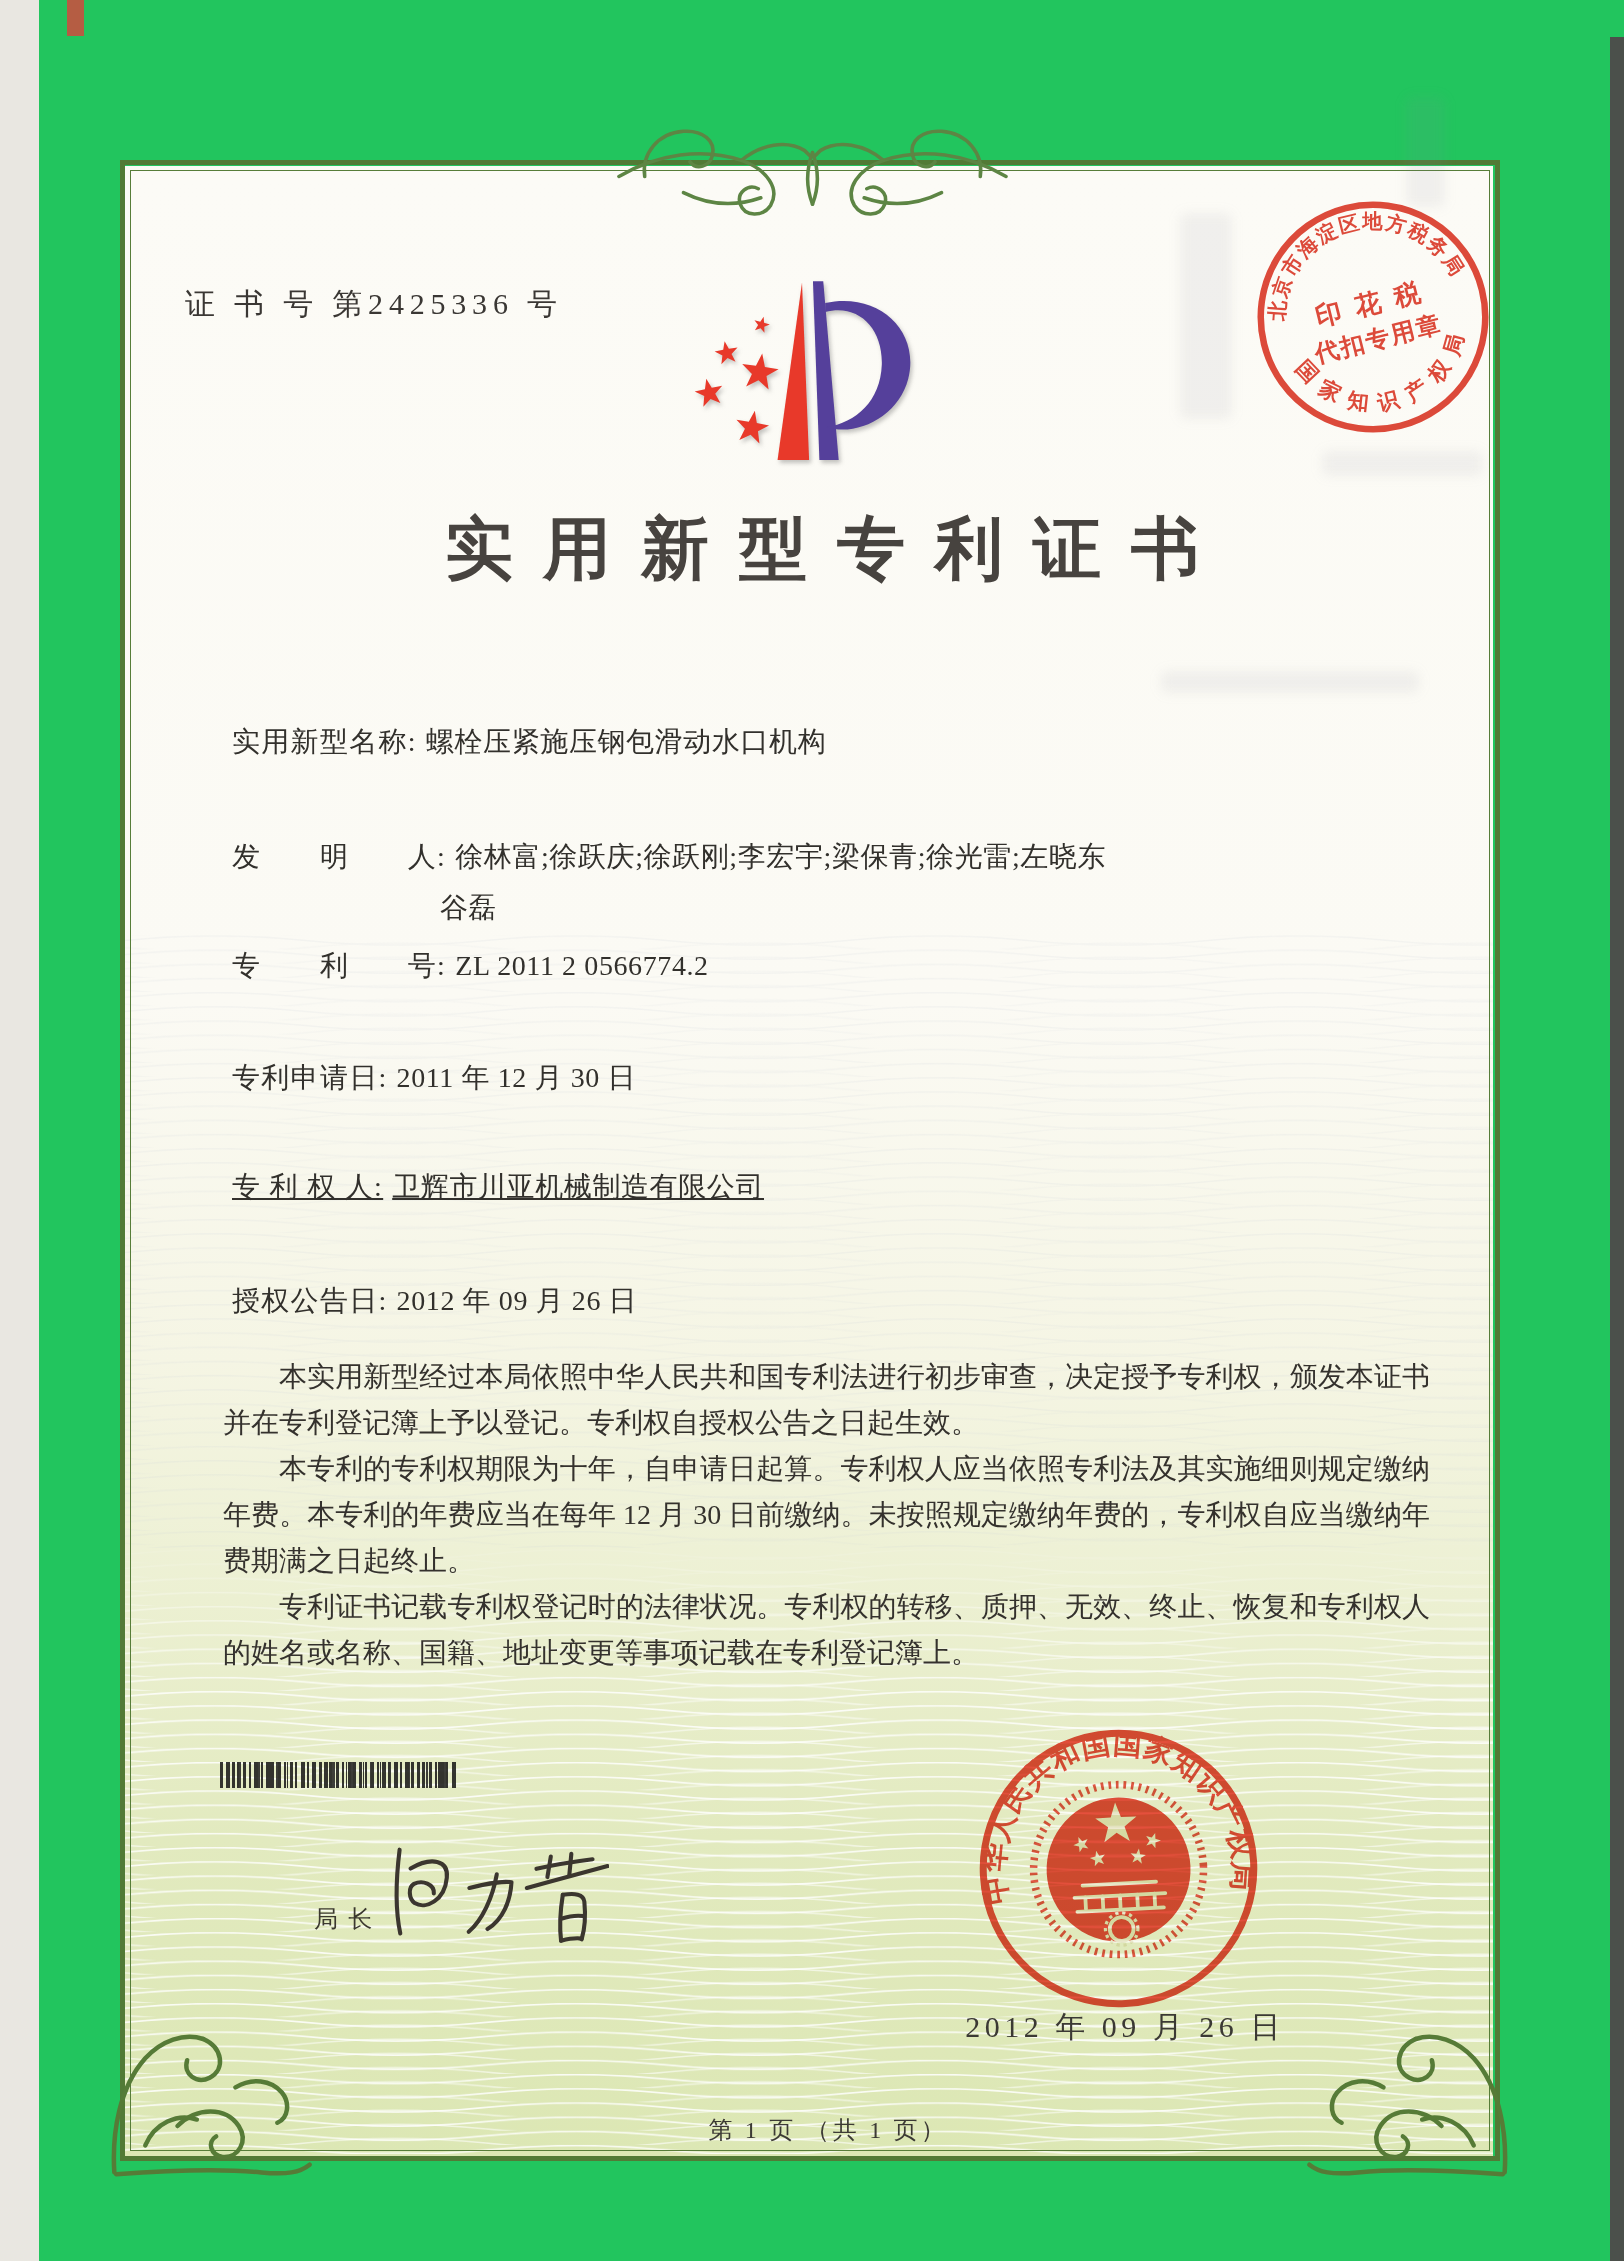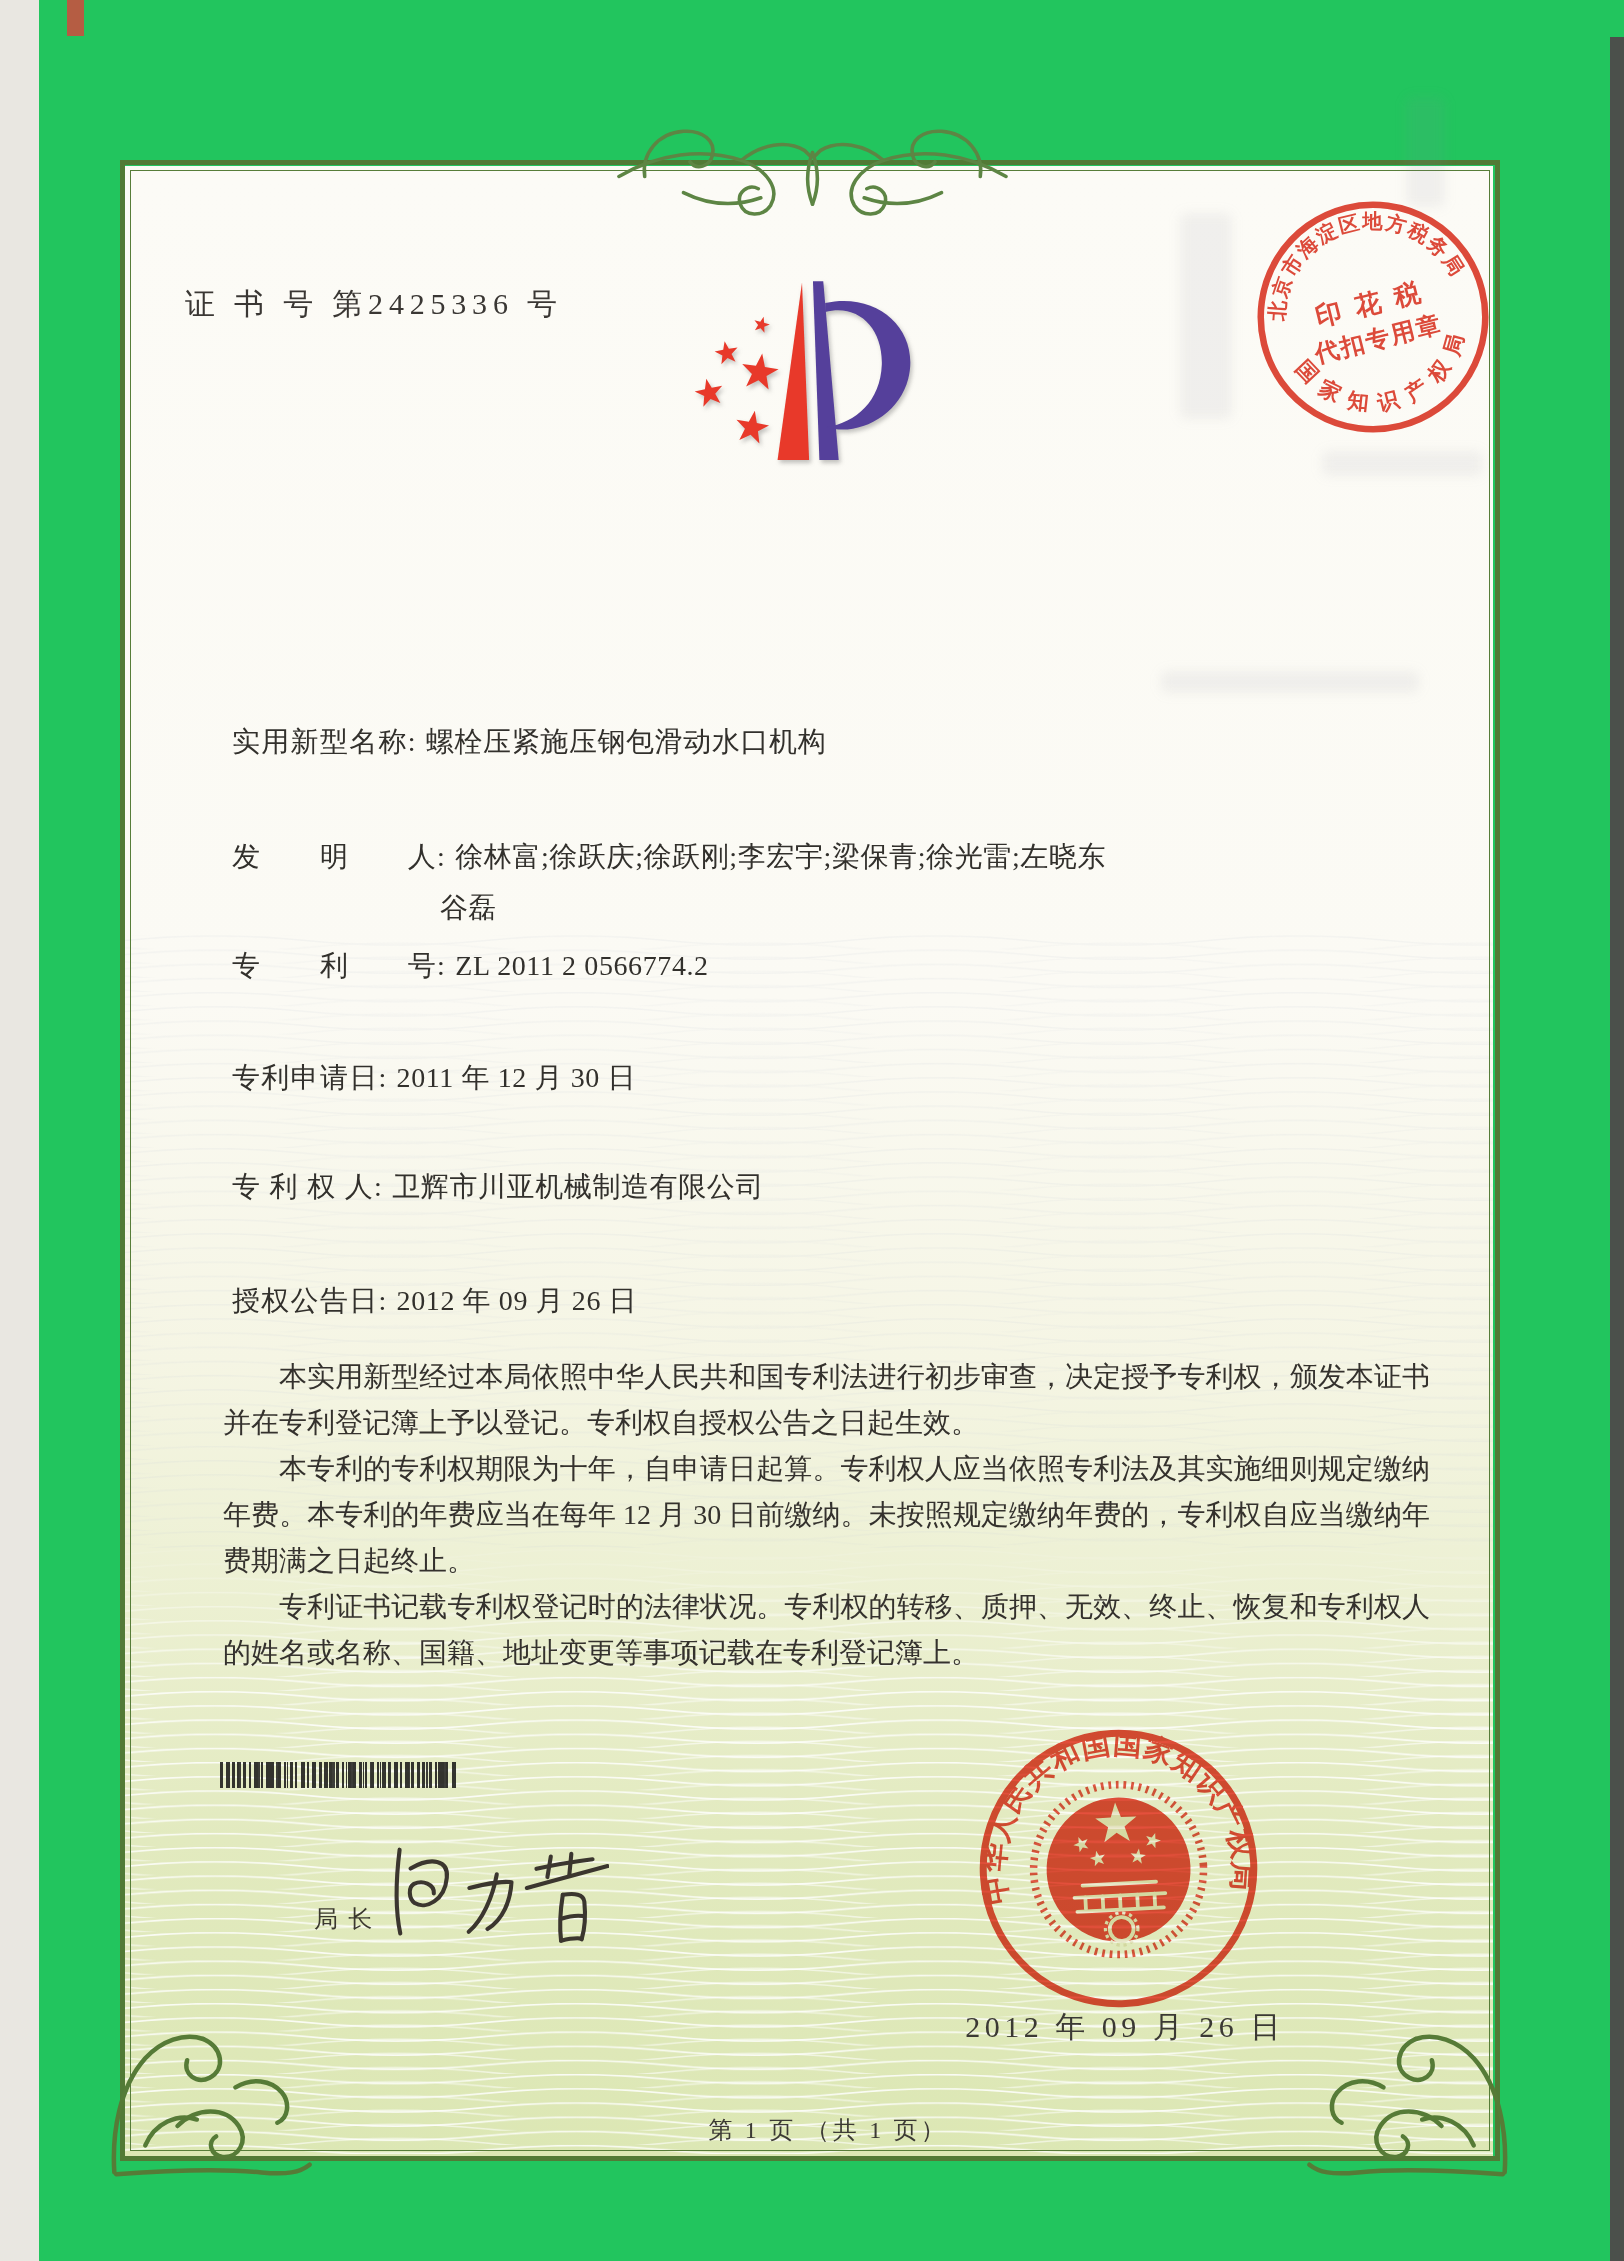--- a/index.html
+++ b/index.html
@@ -152,35 +152,36 @@
     <text fill="#dd3b2b" font-size="31" font-weight="700" letter-spacing="3" font-family="'Liberation Serif',serif">
       <textPath href="#taxTop" startOffset="50%" text-anchor="middle">北京市海淀区地方税务局</textPath>
     </text>
     <text fill="#dd3b2b" font-size="33" font-weight="700" letter-spacing="17" font-family="'Liberation Serif',serif">
       <textPath href="#taxBot" startOffset="50%" text-anchor="middle">国家知识产权局</textPath>
     </text>
     <text x="190" y="183" text-anchor="middle" fill="#dd3b2b" font-size="40" font-weight="700" letter-spacing="6" font-family="'Liberation Serif',serif">印 花 税</text>
     <text x="190" y="237" text-anchor="middle" fill="#dd3b2b" font-size="37" font-weight="700" letter-spacing="3" font-family="'Liberation Serif',serif">代扣专用章</text>
   </svg>
 
+  <div class="title">实用新型专利证书</div>
 
   <div class="row" style="top:838px;">
     <span class="lab">发　　明　　人:</span><span class="val">徐林富;徐跃庆;徐跃刚;李宏宇;梁保青;徐光雷;左晓东</span>
   </div>
   <div class="row" style="top:723px;">
     <span class="lab">实用新型名称:</span><span class="val">螺栓压紧施压钢包滑动水口机构</span>
   </div>
   <div class="row-cont" style="top:889px;">谷磊</div>
   <div class="row" style="top:947px;">
     <span class="lab">专　　利　　号:</span><span class="val">ZL 2011 2 0566774.2</span>
   </div>
   <div class="row" style="top:1059px;">
     <span class="lab">专利申请日:</span><span class="val">2011 年 12 月 30 日</span>
   </div>
-  <div class="row" style="top:1168px;">
+  <div class="row" style="top:1168px;text-decoration:underline;">
     <span class="lab">专 利 权 人:</span><span class="val">卫辉市川亚机械制造有限公司</span>
   </div>
   <div class="row" style="top:1282px;">
     <span class="lab">授权公告日:</span><span class="val">2012 年 09 月 26 日</span>
   </div>
 
   <div class="paras">
     <p>本实用新型经过本局依照中华人民共和国专利法进行初步审查，决定授予专利权，颁发本证书并在专利登记簿上予以登记。专利权自授权公告之日起生效。</p>
     <p>本专利的专利权期限为十年，自申请日起算。专利权人应当依照专利法及其实施细则规定缴纳年费。本专利的年费应当在每年 12 月 30 日前缴纳。未按照规定缴纳年费的，专利权自应当缴纳年费期满之日起终止。</p>
     <p>专利证书记载专利权登记时的法律状况。专利权的转移、质押、无效、终止、恢复和专利权人的姓名或名称、国籍、地址变更等事项记载在专利登记簿上。</p>

